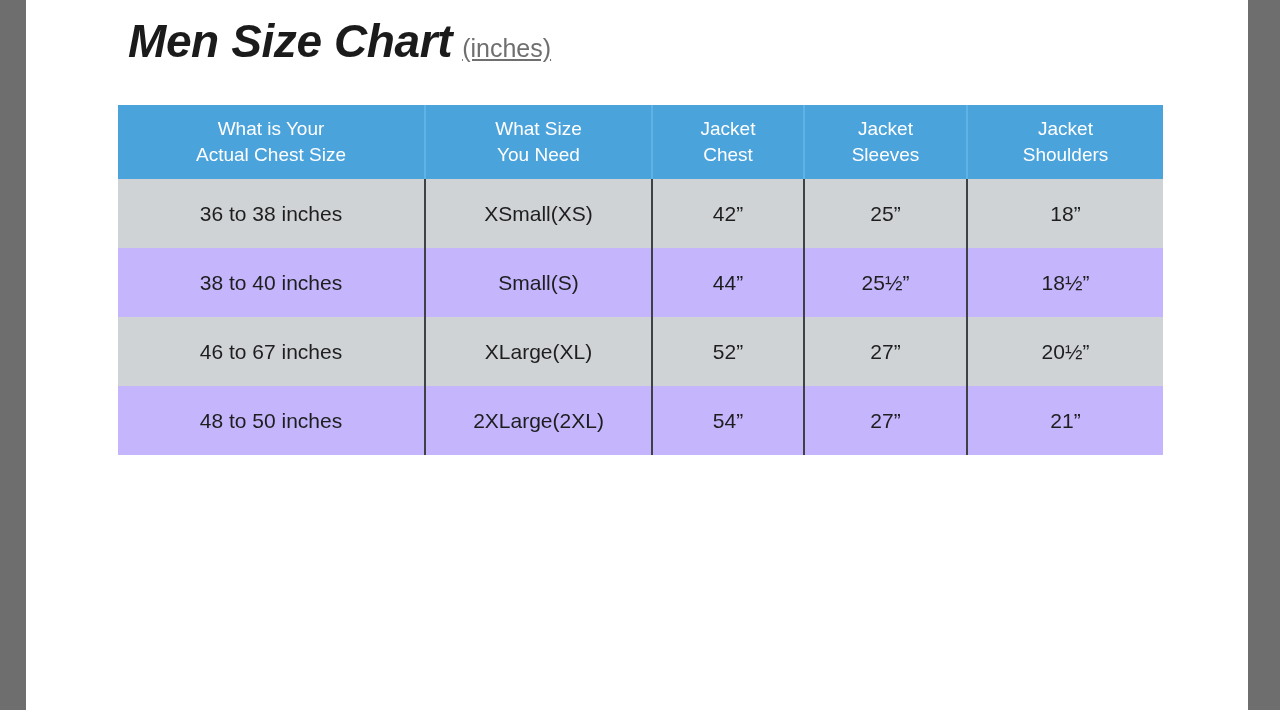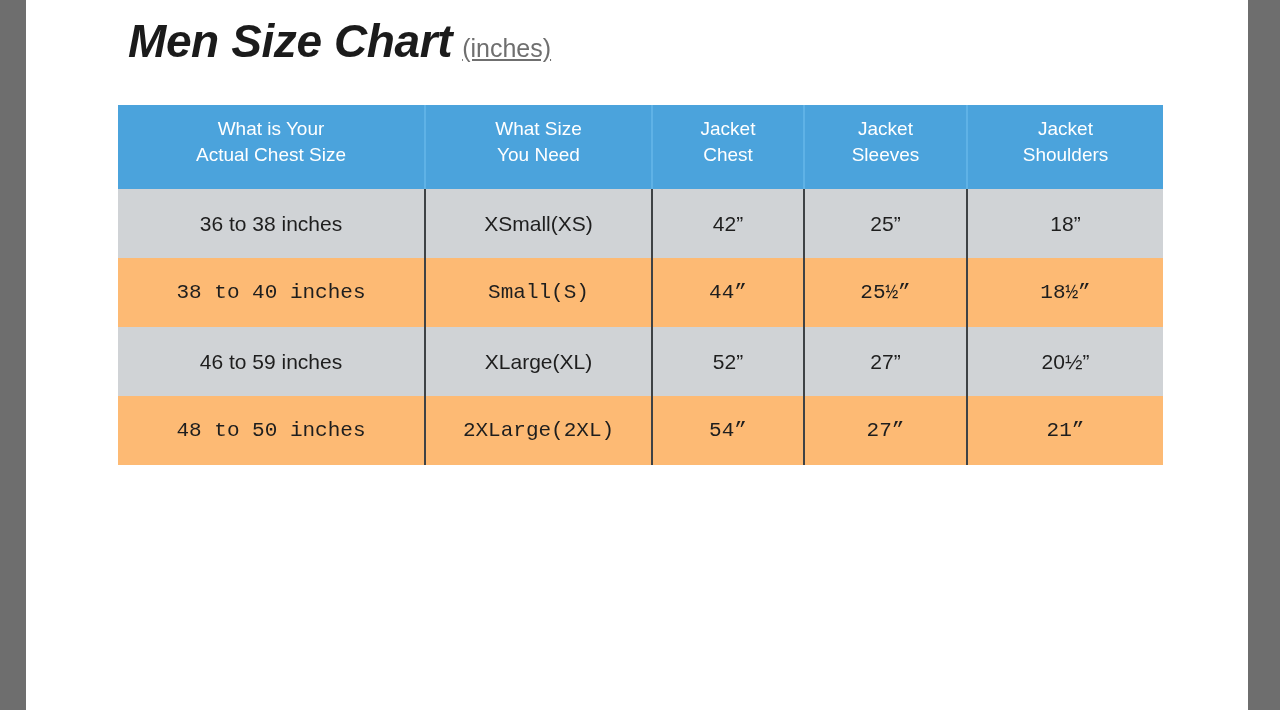--- a/index.html
+++ b/index.html
@@ -76,42 +76,42 @@
   .chart-table col.c3 { width: 163px; }
   .chart-table col.c4 { width: 196px; }
 
   .chart-table thead th {
     background: #4ba3dc;
     color: #ffffff;
     font-size: 19px;
     font-weight: 400;
     line-height: 1.35;
     text-align: center;
-    padding: 11px 4px 22px;
+    padding: 11px 4px 12px;
     height: 70px;
     box-sizing: border-box;
     border-right: 2px solid #5fb2e6;
     vertical-align: middle;
   }
   .chart-table thead th:last-child { border-right: none; }
   .chart-table thead th .hl { display: block; }
 
   .chart-table tbody td {
     font-size: 21px;
     color: #1e1e1e;
     text-align: center;
     height: 69px;
     padding: 0 0;
     border-right: 2px solid #3e4245;
     vertical-align: middle;
     line-height: 1;
   }
   .chart-table tbody td:last-child { border-right: none; }
   .chart-table tbody tr.shade td { background: #d0d3d6; }
-  .chart-table tbody tr.plain td { background: #fdba74; font-family: Liberation Mono, monospace; }
+  .chart-table tbody tr.plain td { background: #c4b5fd; }
 </style>
 </head>
 <body>
 
 <div class="letterbox left"></div>
 <div class="letterbox right"></div>
 
 <div class="page">
 
   <div class="title-block">
@@ -160,21 +160,21 @@
         <td>18”</td>
       </tr>
       <tr class="plain">
         <td>38 to 40 inches</td>
         <td>Small(S)</td>
         <td>44”</td>
         <td>25½”</td>
         <td>18½”</td>
       </tr>
       <tr class="shade">
-        <td>46 to 59 inches</td>
+        <td>46 to 67 inches</td>
         <td>XLarge(XL)</td>
         <td>52”</td>
         <td>27”</td>
         <td>20½”</td>
       </tr>
       <tr class="plain">
         <td>48 to 50 inches</td>
         <td>2XLarge(2XL)</td>
         <td>54”</td>
         <td>27”</td>

